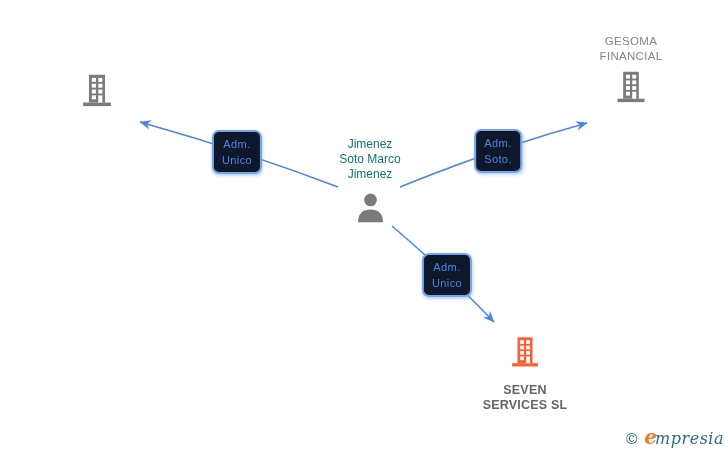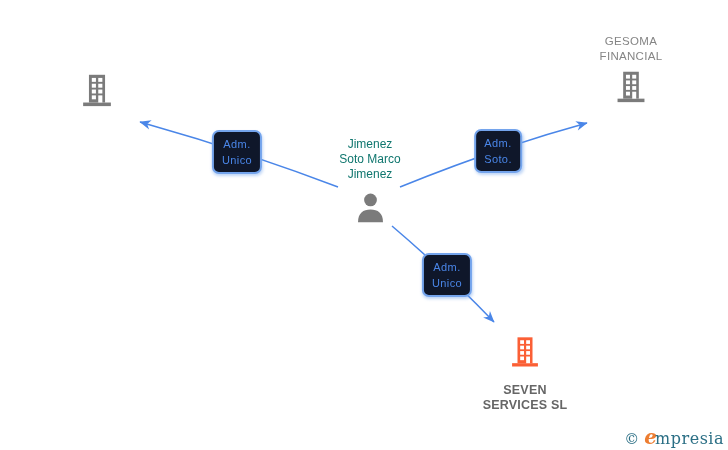--- a/index.html
+++ b/index.html
@@ -23,21 +23,21 @@
     color:#4a86e8; font-size:11px; line-height:16px; text-align:center;
     padding:4px 8px; cursor:pointer; letter-spacing:.4px;
   }
   .footer-logo{
     position:absolute; right:4px; bottom:2px; z-index:2;
     display:flex; align-items:baseline; gap:5px; cursor:pointer;
     font-family:"DejaVu Serif", serif;
   }
   .logo-copy{color:#2b6f85; font-size:15px; font-style:normal;}
   .logo-first{color:#ed7d31; font-size:20px; font-style:italic; font-weight:bold; line-height:18px;}
-  .logo-rest{color:#2b6f85; font-size:16px; margin-left:-2px; letter-spacing:.5px;}
+  .logo-rest{color:#2b6f85; font-size:16px; font-style:italic; margin-left:-2px; letter-spacing:.5px;}
 </style>
 </head>
 <body>
 
 <div class="canvas">
 
   <svg class="edges-svg" width="728" height="450" viewBox="0 0 728 450">
     <defs>
       <marker id="arrow" viewBox="0 0 10 8" refX="8.5" refY="4" markerWidth="9" markerHeight="8" orient="auto-start-reverse">
         <path d="M0.5,0.5 L9,4 L0.5,7.5 L3,4 Z" fill="#4a86e8"></path>

